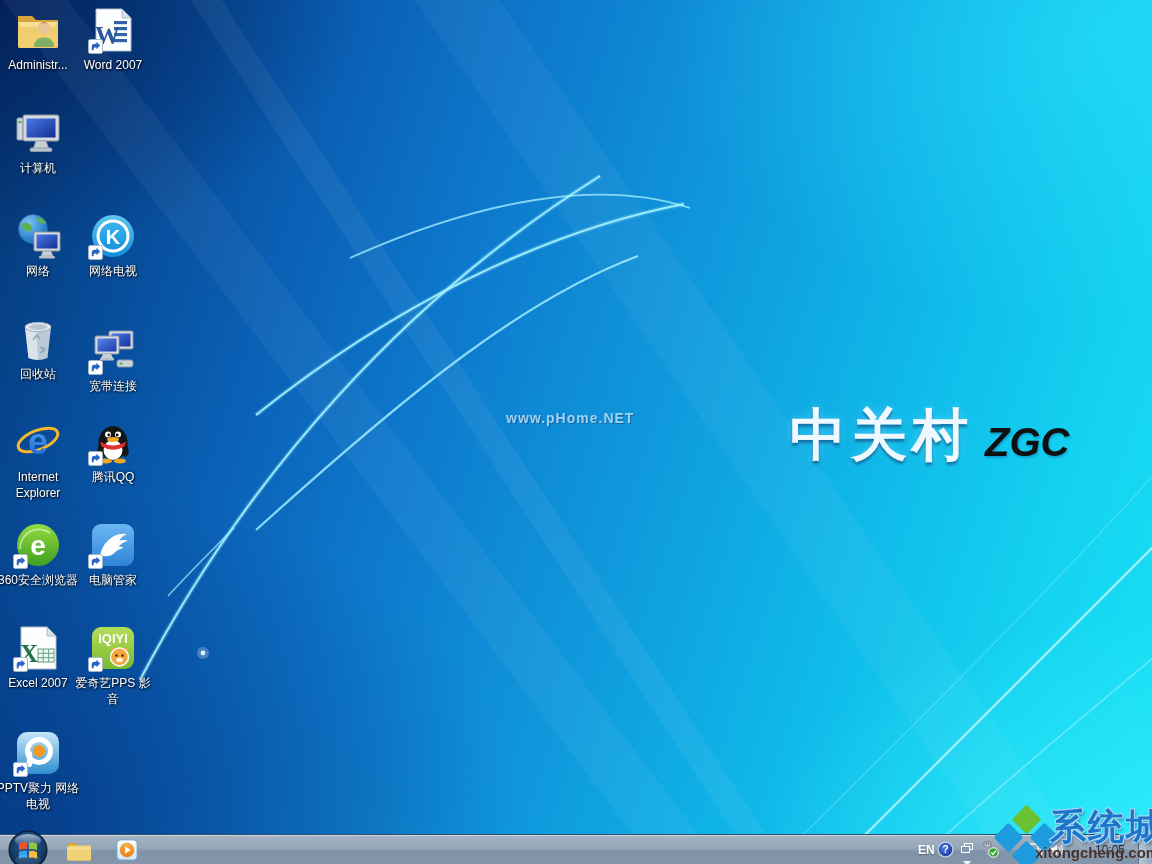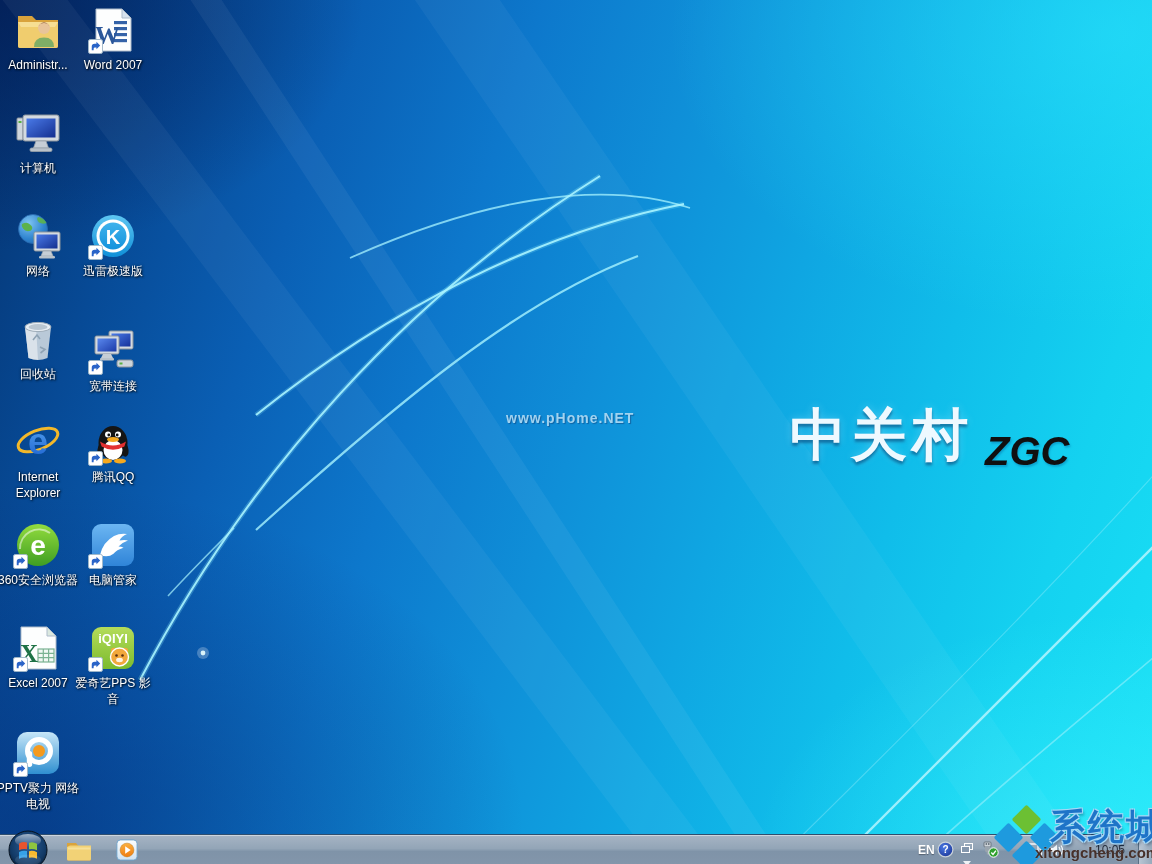--- a/index.html
+++ b/index.html
@@ -16,21 +16,21 @@
   
   .cell{position:absolute;width:84px;text-align:center;z-index:5;cursor:default;}
   .art{position:relative;width:48px;height:48px;margin:0 auto;}
   .art svg{display:block;}
   .sc{position:absolute;left:-1px;bottom:0;width:15px;height:15px;}
   .lbl{margin-top:3px;font-size:12px;line-height:16px;color:#fff;
        text-shadow:1px 1px 2px rgba(0,0,0,.85),0 0 3px rgba(0,0,0,.6);}
   
   .wm-center{position:absolute;left:506px;top:410px;z-index:4;font-size:14px;font-weight:bold;
        letter-spacing:1px;color:#aed9f2;opacity:.92;text-shadow:1px 1px 1px rgba(15,75,135,.7);}
-  .brand{position:absolute;left:790px;top:398px;z-index:4;display:flex;align-items:flex-end;}
+  .brand{position:absolute;left:790px;top:398px;z-index:4;display:flex;align-items:flex-start;}
   .brand-cn{font-size:56px;font-weight:bold;letter-spacing:5px;color:#eef9ff;
        text-shadow:0 3px 3px rgba(0,55,105,.55),0 0 8px rgba(140,225,255,.45);}
   .brand-en{font-size:40px;font-weight:900;font-style:italic;color:#101010;margin:22px 0 0 12px;
        text-shadow:1px 2px 2px rgba(0,90,150,.35);}
   
   .taskbar{position:absolute;left:0;top:834px;width:1152px;height:30px;z-index:20;
        background:linear-gradient(#a6b4c4 0%,#93a5b7 45%,#7f93a8 55%,#8why 100%);
        background:linear-gradient(#a6b4c4 0%,#93a5b7 45%,#7f93a8 55%,#8396ab 100%);
        border-top:1px solid #2f4e6e;box-shadow:inset 0 1px 0 rgba(255,255,255,.45);}
   .tbtn{position:absolute;top:3px;width:34px;height:24px;display:flex;align-items:center;justify-content:center;border-radius:3px;}
@@ -181,21 +181,21 @@
       <circle cx="24" cy="24" r="13.5" fill="url(#kg2)"></circle>
       <text x="24" y="31.5" text-anchor="middle" font-size="20" font-weight="bold" fill="#fff">K</text>
     </svg>
     <span class="sc">
           <svg width="15" height="15" viewBox="0 0 16 16">
             <rect x="0.5" y="0.5" width="15" height="15" rx="2" fill="#fff" stroke="#9fb6c8"></rect>
             <path d="M4 12 V8 q0-3 3-3 h2 V3 l4 4 -4 4 V9 H7.5 q-1.5 0-1.5 1.5 V12 Z" fill="#2a64c8"></path>
           </svg>
         </span>
       </div>
-    <div class="lbl">迅雷极速版</div>
+    <div class="lbl">网络电视</div>
   </div>
 
   <div class="cell" style="left:-4px;top:315px">
     <div class="art">
         <svg width="48" height="48" viewBox="0 0 48 48">
       <path d="M11 12 L14.5 43 q9.5 4 19 0 L37 12 Z" fill="#cdd7e0" opacity=".9"></path>
       <path d="M11 12 L14.5 43 q4 1.8 9.5 1.8 L22 12 Z" fill="#e2e9ef" opacity=".8"></path>
       <ellipse cx="24" cy="12" rx="13" ry="4.6" fill="#e8eef4" stroke="#9fadb9"></ellipse>
       <ellipse cx="24" cy="12" rx="9.5" ry="3" fill="#b9c6d1"></ellipse>
       <path d="M19 25 l4-5 3 4 M26 32 l5 2.5 -4.5 3.5" stroke="#8fa3b4" stroke-width="1.6" fill="none"></path>

